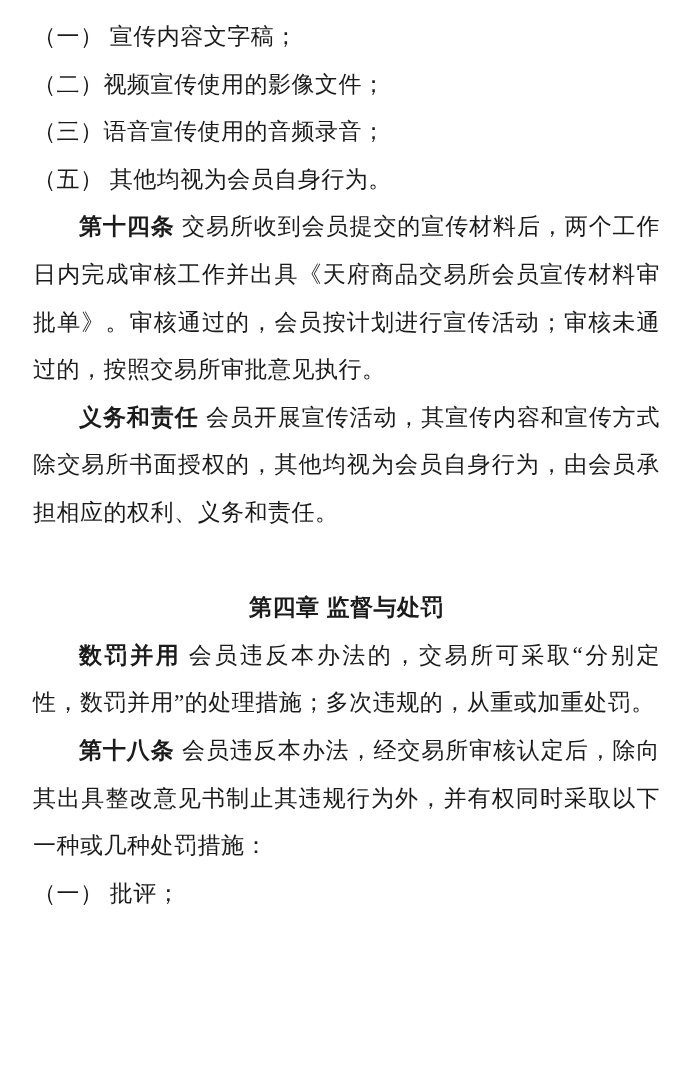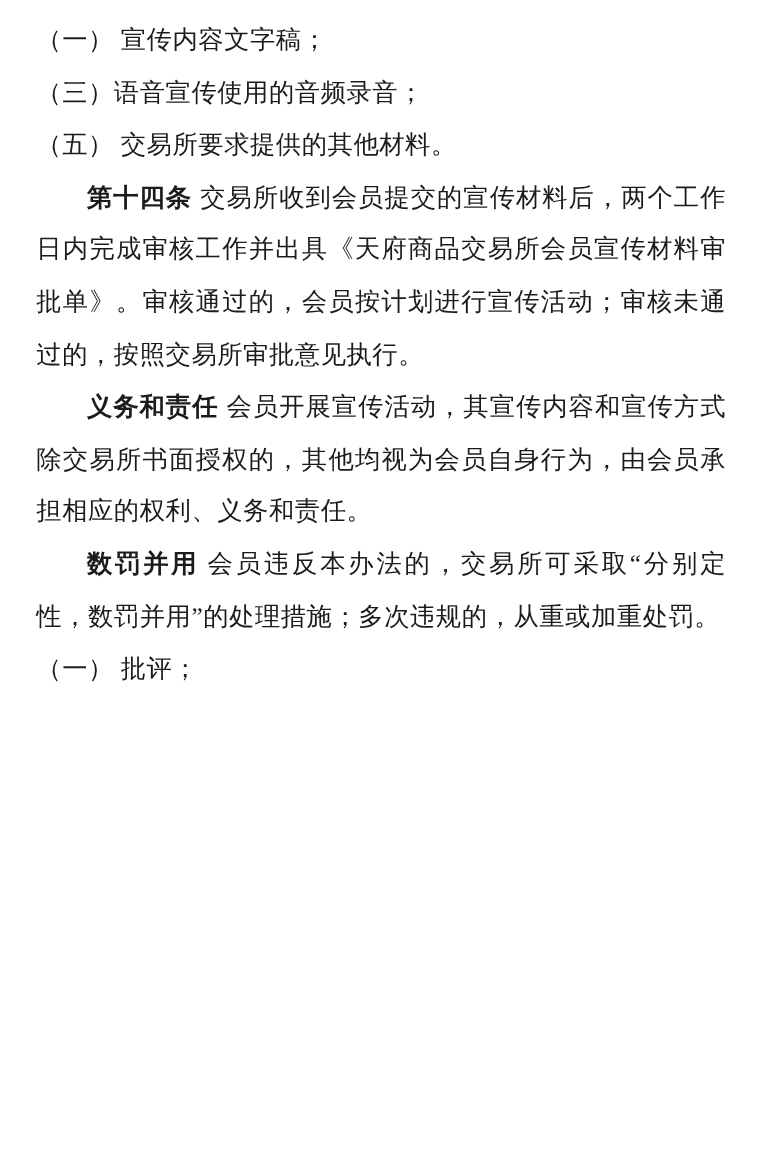--- a/index.html
+++ b/index.html
@@ -46,20 +46,23 @@
     font-weight: 700;
     margin-right: 0.32em;
   }
 </style>
 </head>
 <body>
 
 <div class="doc">
   <div id="doc-body">
       <p class="block-list"><span>（一） 宣传内容文字稿；</span></p>
+      <p class="block-list"><span>（二）视频宣传使用的影像文件；</span></p>
       <p class="block-list"><span>（三）语音宣传使用的音频录音；</span></p>
-      <p class="block-list"><span>（五） 交易所要求提供的其他材料。</span></p>
+      <p class="block-list"><span>（五） 其他均视为会员自身行为。</span></p>
       <p class="block-para"><b class="lead">第十四条</b><span>交易所收到会员提交的宣传材料后，两个工作日内完成审核工作并出具《天府商品交易所会员宣传材料审批单》。审核通过的，会员按计划进行宣传活动；审核未通过的，按照交易所审批意见执行。</span></p>
       <p class="block-para"><b class="lead">义务和责任</b><span>会员开展宣传活动，其宣传内容和宣传方式除交易所书面授权的，其他均视为会员自身行为，由会员承担相应的权利、义务和责任。</span></p>
+      <p class="block-heading"><span>第四章 监督与处罚</span></p>
       <p class="block-para"><b class="lead">数罚并用</b><span>会员违反本办法的，交易所可采取“分别定性，数罚并用”的处理措施；多次违规的，从重或加重处罚。</span></p>
+      <p class="block-para"><b class="lead">第十八条</b><span>会员违反本办法，经交易所审核认定后，除向其出具整改意见书制止其违规行为外，并有权同时采取以下一种或几种处罚措施：</span></p>
       <p class="block-list"><span>（一） 批评；</span></p>
     </div>
 </div>
 
 </body></html>

